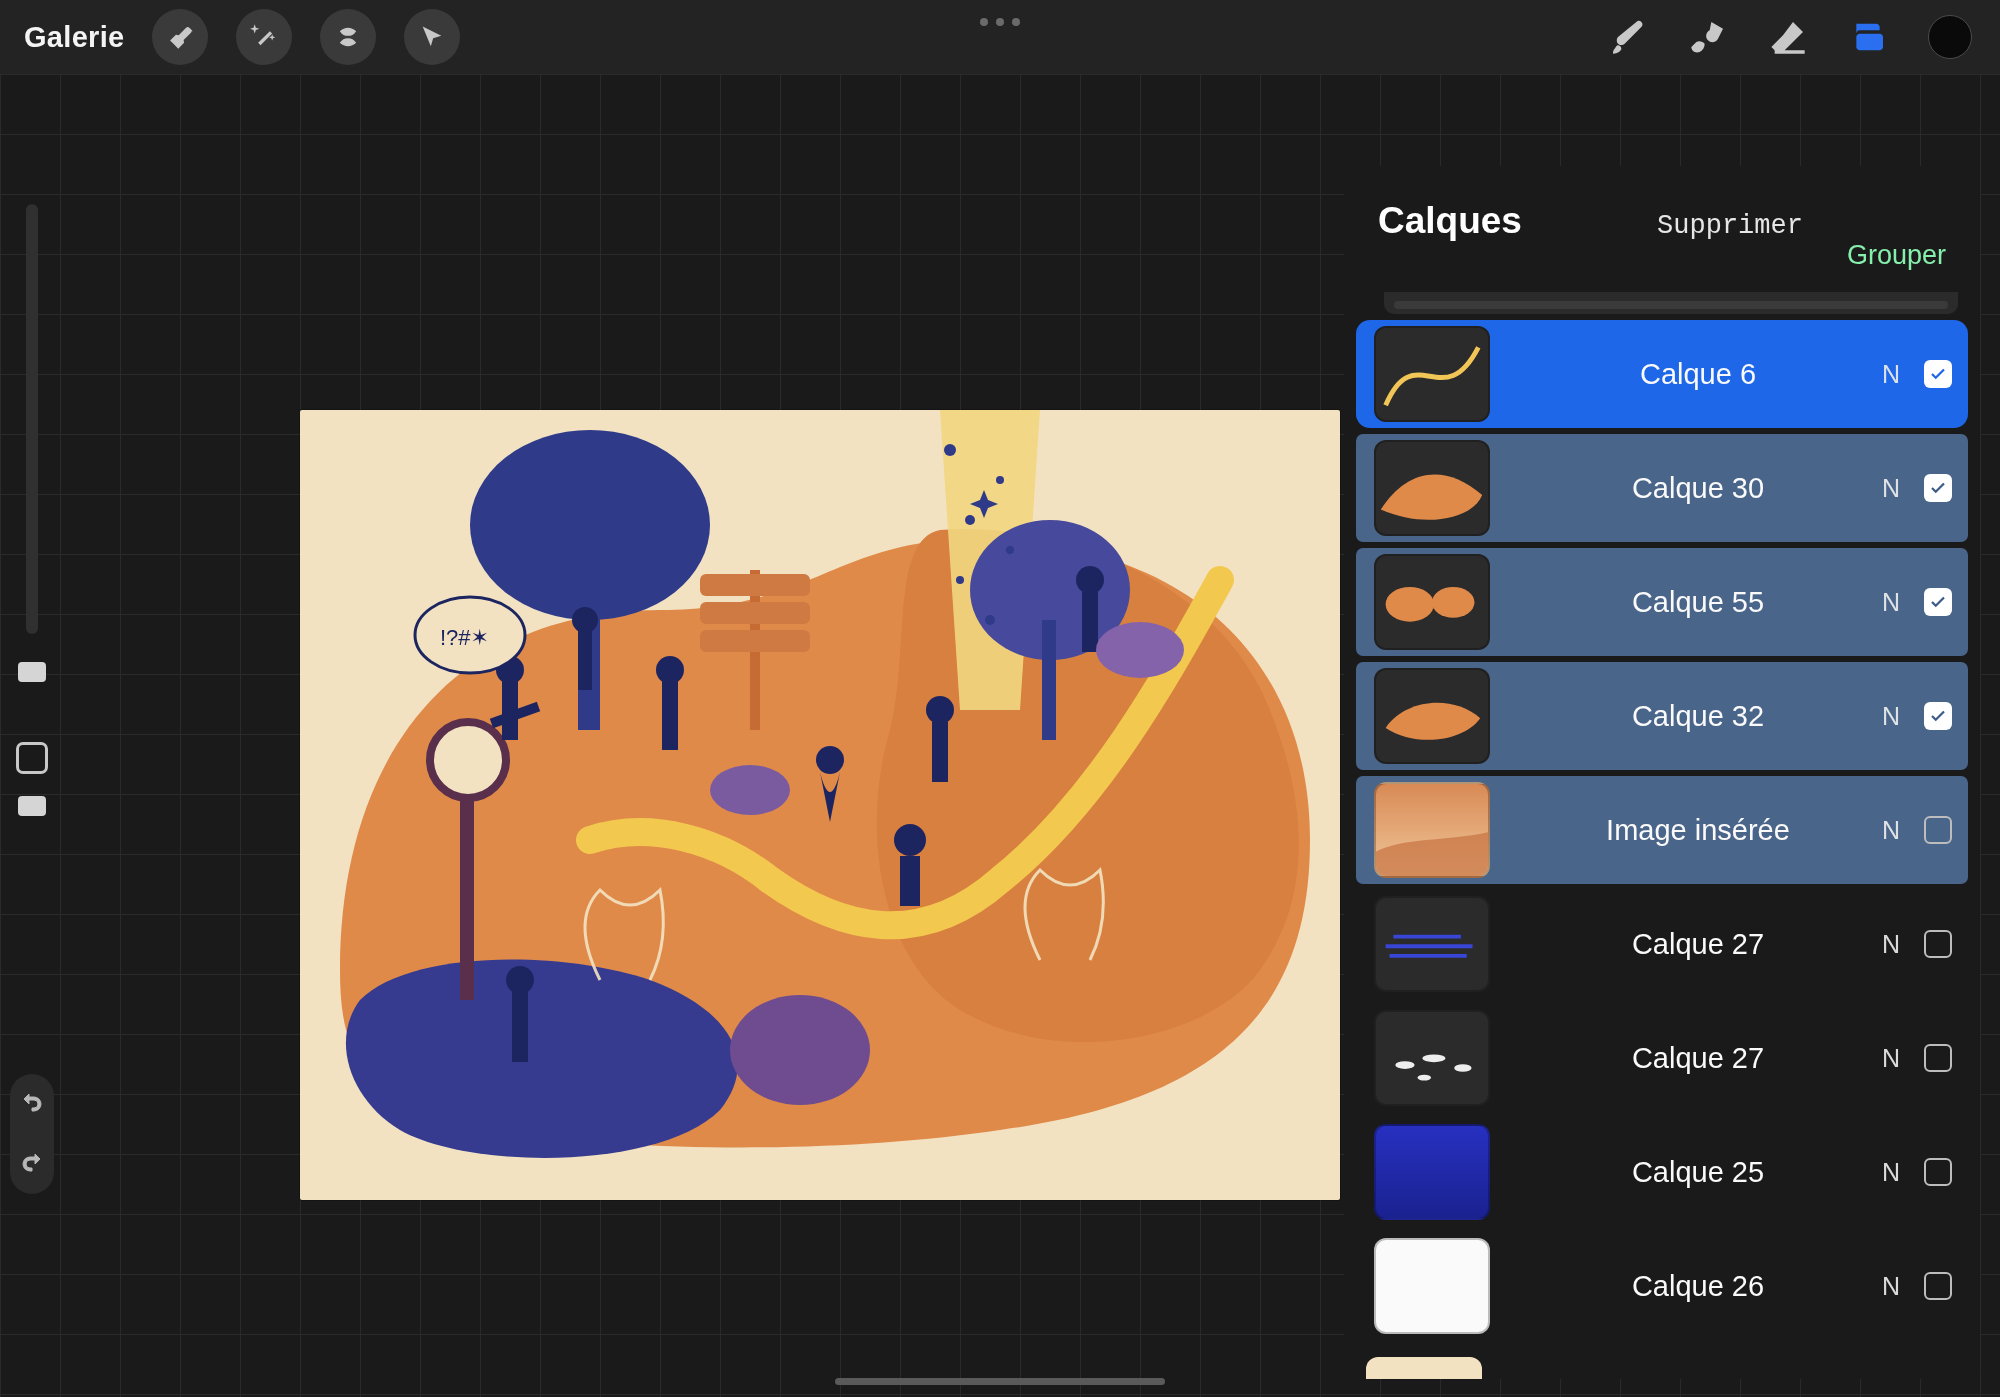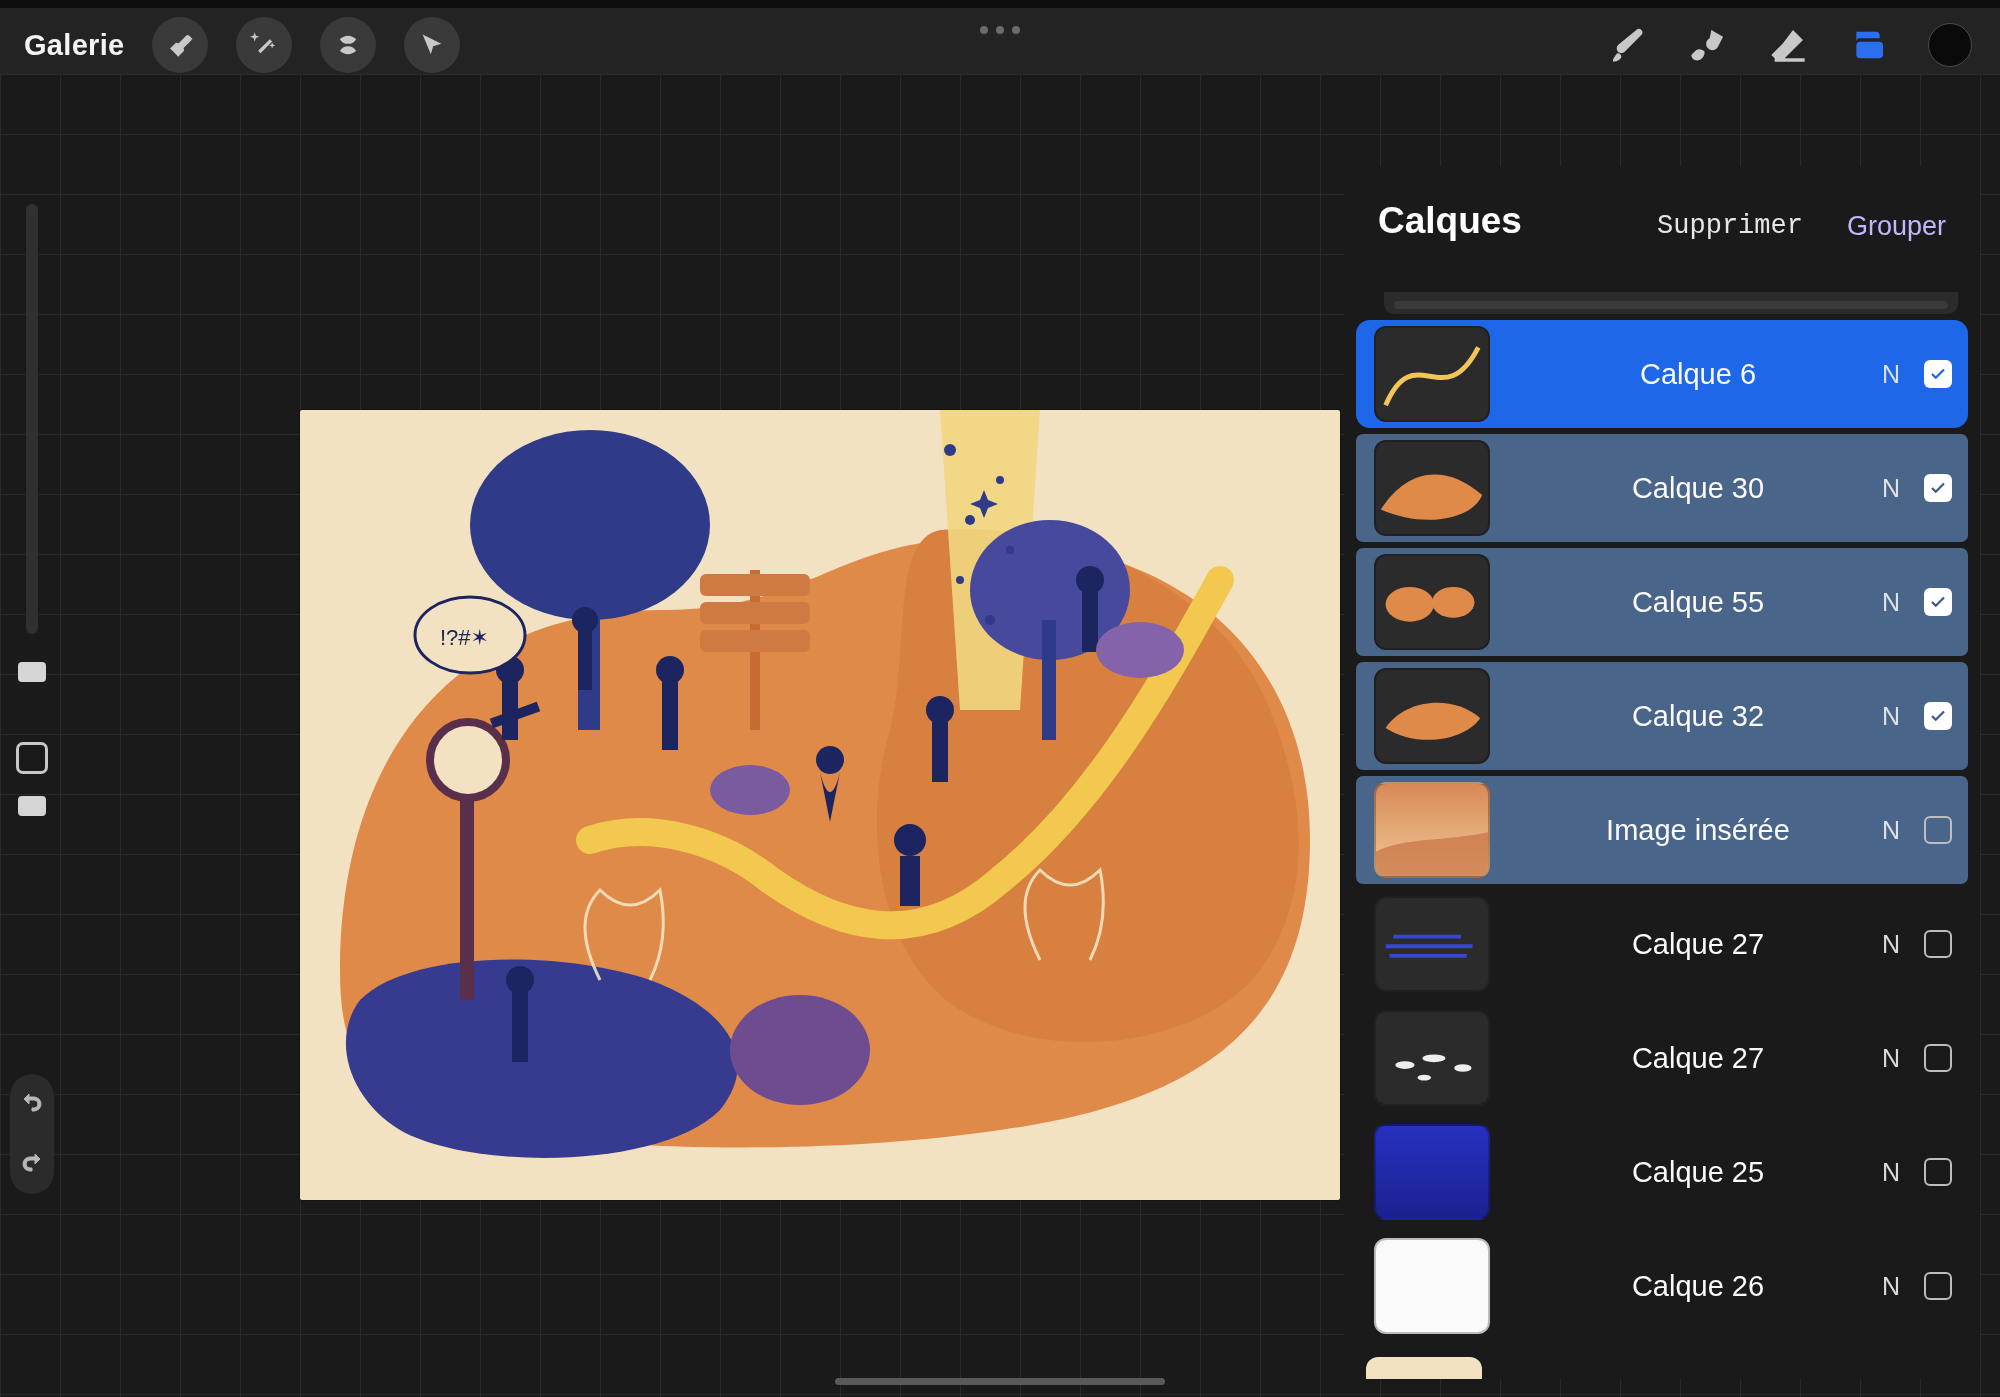--- a/index.html
+++ b/index.html
@@ -12,21 +12,21 @@
     --accent:#2a6ff0;
     --blue-strong:#1e67e8;
     --blue-soft:#4a658a;
     --checkbox:#ffffff;
     --orange:#e08a4a;
     --cream:#f3e2c2;
   }
   *{box-sizing:border-box;}
   html,body{margin:0;padding:0;width:2000px;height:1397px;background:#0e0e0e;color:var(--text);font-family:-apple-system,Helvetica,Arial,sans-serif;overflow:hidden;}
   
-  .toolbar{position:absolute;left:0;top:8px;right:0;height:74px;background:var(--toolbar);display:flex;align-items:center;}
+  .toolbar{position:absolute;left:0;top:0;right:0;height:74px;background:var(--toolbar);display:flex;align-items:center;}
   .t-left,.t-right{display:flex;align-items:center;gap:28px;}
   .t-left{padding-left:24px;}
   .t-right{margin-left:auto;padding-right:28px;gap:40px;}
   .gallery-btn{font-size:29px;font-weight:600;color:#f4f4f4;letter-spacing:0.3px;}
   .tool-icon{width:56px;height:56px;border-radius:28px;background:#3a3a3a;display:flex;align-items:center;justify-content:center;}
   .tool-icon svg{width:28px;height:28px;fill:#c8c8c8;}
   .dots{position:absolute;left:50%;top:18px;transform:translateX(-50%);display:flex;gap:8px;}
   .dots span{width:8px;height:8px;border-radius:4px;background:#6a6a6a;}
   .r-icon svg{width:40px;height:40px;fill:#c8c8c8;}
   .r-icon.active svg{fill:var(--accent);}
@@ -52,21 +52,21 @@
 
   
   .artwork{position:absolute;left:300px;top:336px;width:1040px;height:790px;background:var(--cream);overflow:hidden;border-radius:2px;box-shadow:0 0 0 1px rgba(0,0,0,.2);}
 
   
   .layers-panel{position:absolute;right:20px;top:92px;width:636px;bottom:18px;background:#1a1a1a;border-radius:22px;overflow:hidden;}
   .panel-head{display:flex;align-items:baseline;padding:34px 34px 20px 34px;gap:50px;}
   .panel-title{font-size:37px;font-weight:700;}
   .panel-actions{margin-left:auto;display:flex;gap:44px;font-size:27px;}
   .panel-actions .delete{color:#e6e6e6;font-family:Liberation Mono, monospace;}
-  .panel-actions .group{color:#c4b5fd;}
+  .panel-actions .group{color:#86efac;margin-top:29px;}
   .layers-scroll{position:absolute;left:0;right:0;top:120px;bottom:0;overflow:hidden;padding:6px 12px 0 12px;}
 
   .layer-row{display:flex;align-items:center;height:108px;border-radius:14px;margin:6px 0;padding:0 16px 0 0;position:relative;}
   .layer-row.bg-none{background:transparent;}
   .layer-row.selected{background:var(--blue-strong);}
   .layer-row.group-blue{background:var(--blue-soft);border-radius:7px;}
   .thumb{width:116px;height:96px;border-radius:12px;margin:0 30px 0 18px;background:#2f2f2f;flex:0 0 116px;overflow:hidden;border:2px solid rgba(0,0,0,.25);}
   .thumb.dark{background:#2b2b2b;}
   .layer-name{flex:1;font-size:29px;color:#fafafa;text-align:center;}
   .blend{width:30px;text-align:center;font-size:25px;color:#efefef;margin-right:18px;opacity:.9;}

